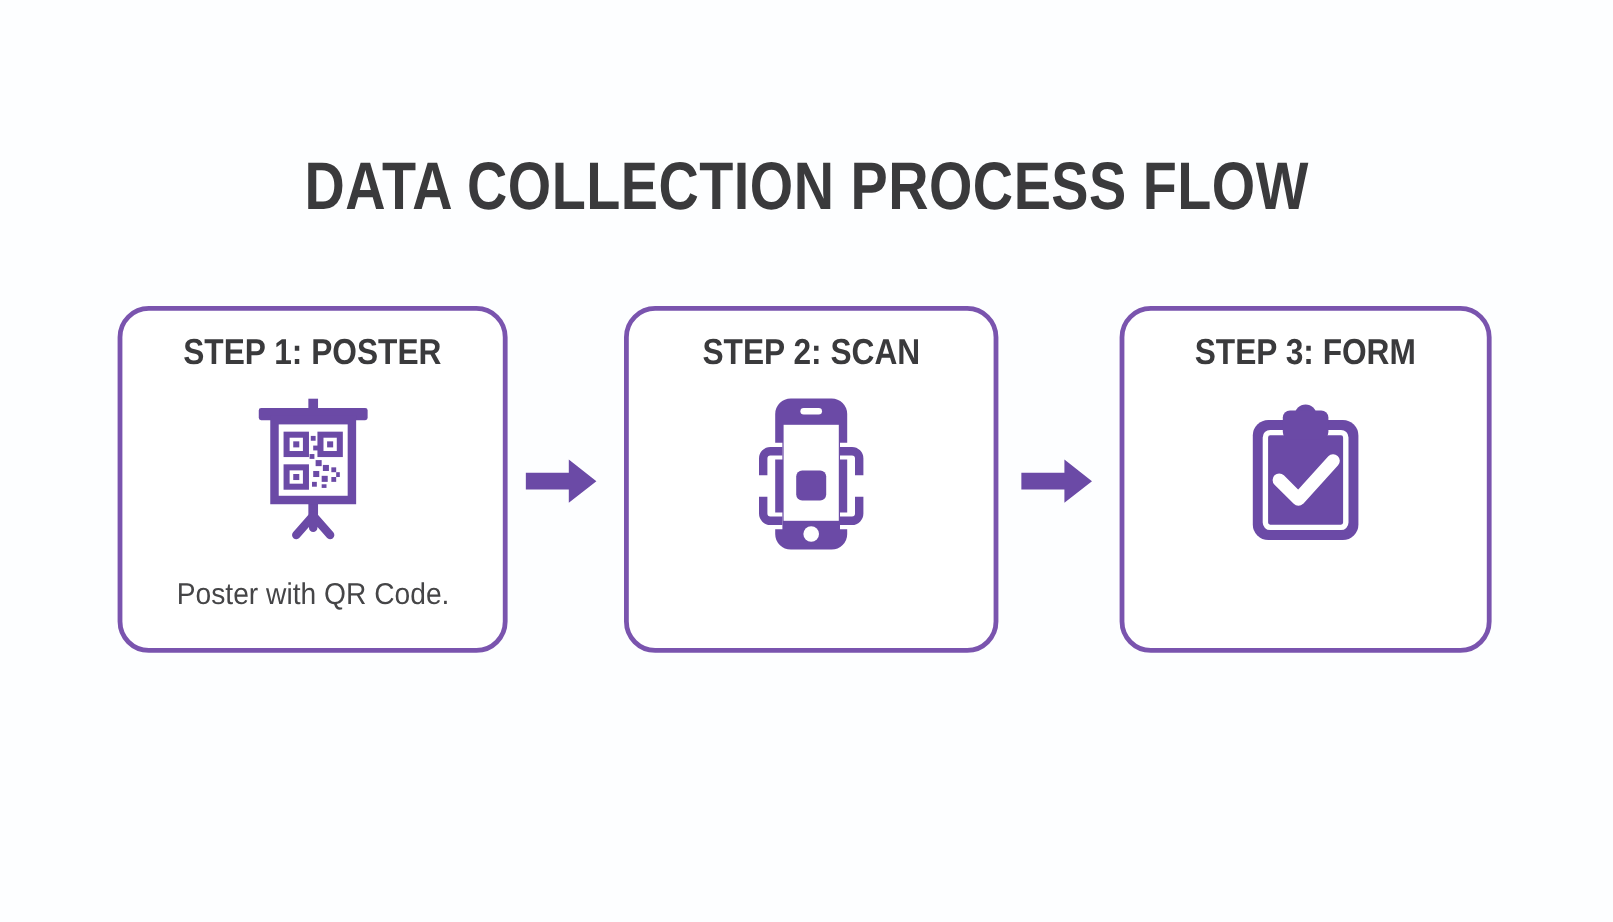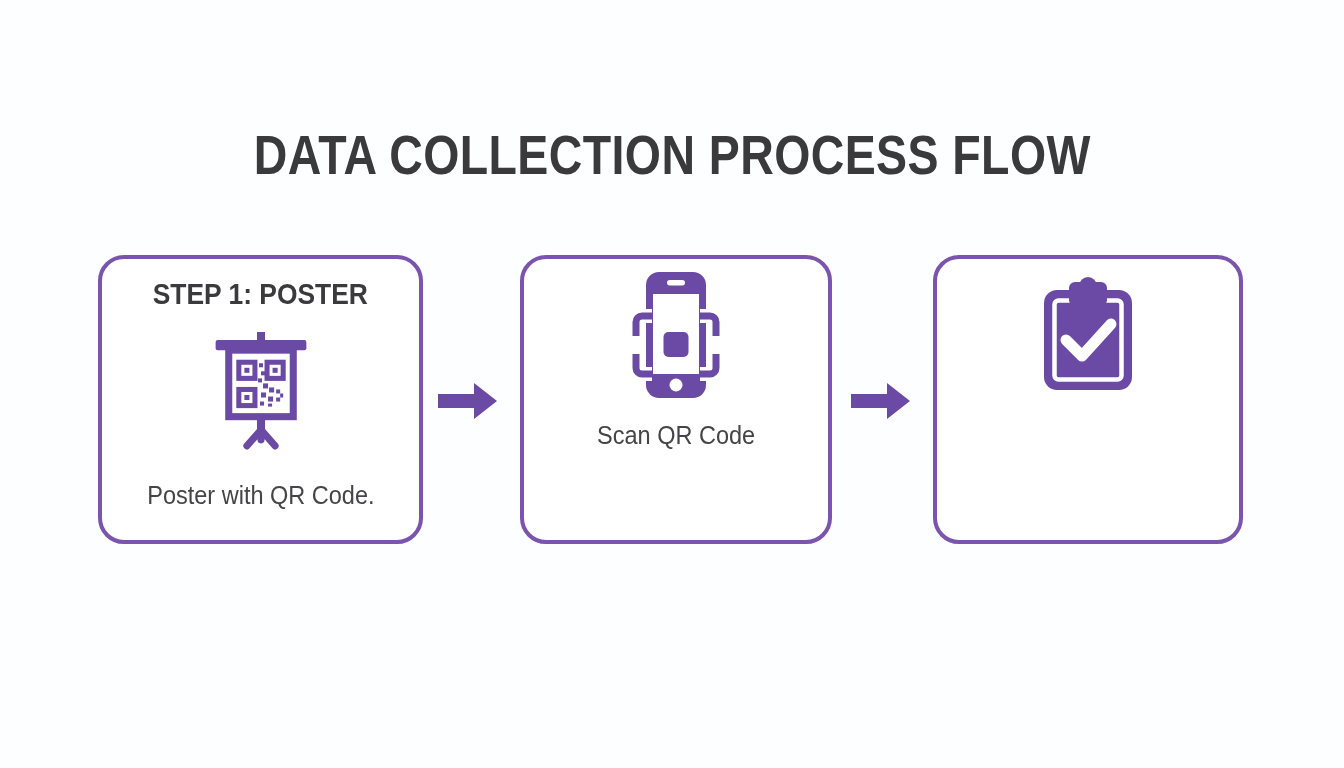--- a/index.html
+++ b/index.html
@@ -137,20 +137,23 @@
     <div class="caption-wrap">
       <span class="caption">Poster with QR Code.</span>
     </div>
   </div>
 
   <svg class="flow-arrow arrow-1" viewBox="0 0 62 42">
     <polygon points="0,14 36,14 36,3 59,21 36,39 36,28 0,28" fill="#6b4aa6"></polygon>
   </svg>
 
   <div class="step-box box-2">
+    <div class="step-heading-wrap">
+      <span class="step-heading">STEP 2: SCAN</span>
+    </div>
     <div class="icon-area">
       <svg width="100" height="130" viewBox="0 0 100 130">
         <rect x="20" y="2" width="60" height="126" rx="13" fill="#6b4aa6"></rect>
         <rect x="27" y="24" width="46" height="80" fill="#ffffff"></rect>
         <rect x="41" y="10" width="18" height="5.5" rx="2.75" fill="#ffffff"></rect>
         <circle cx="50" cy="115" r="6.5" fill="#ffffff"></circle>
         <g fill="none" stroke="#ffffff" stroke-width="14">
           <path d="M10,66 V52 a6,6 0 0 1 6,-6 H26"></path>
           <path d="M74,46 h10 a6,6 0 0 1 6,6 v14"></path>
           <path d="M90,84 v14 a6,6 0 0 1 -6,6 H74"></path>
@@ -158,30 +161,30 @@
         </g>
         <g fill="none" stroke="#6b4aa6" stroke-width="7">
           <path d="M10,66 V52 a6,6 0 0 1 6,-6 H26"></path>
           <path d="M74,46 h10 a6,6 0 0 1 6,6 v14"></path>
           <path d="M90,84 v14 a6,6 0 0 1 -6,6 H74"></path>
           <path d="M26,104 H16 a6,6 0 0 1 -6,-6 V84"></path>
         </g>
         <rect x="37.5" y="62" width="25" height="25" rx="5" fill="#6b4aa6"></rect>
       </svg>
     </div>
-    <div class="caption-wrap">
-      <span class="caption">Scan QR Code</span>
-    </div>
   </div>
 
   <svg class="flow-arrow arrow-2" viewBox="0 0 62 42">
     <polygon points="0,14 36,14 36,3 59,21 36,39 36,28 0,28" fill="#6b4aa6"></polygon>
   </svg>
 
   <div class="step-box box-3">
+    <div class="step-heading-wrap">
+      <span class="step-heading">STEP 3: FORM</span>
+    </div>
     <div class="icon-area">
       <svg width="100" height="118" viewBox="0 0 100 118">
         <rect x="6" y="14" width="88" height="100" rx="13" fill="#6b4aa6"></rect>
         <rect x="16.5" y="24.5" width="67" height="79" rx="4" fill="none" stroke="#ffffff" stroke-width="4.5"></rect>
         <circle cx="50" cy="10" r="9" fill="#6b4aa6"></circle>
         <rect x="31" y="6" width="38" height="24" rx="6" fill="#6b4aa6"></rect>
         <path d="M28,64 L44,80 L73,48" fill="none" stroke="#ffffff" stroke-width="11" stroke-linecap="round" stroke-linejoin="round"></path>
       </svg>
     </div>
   </div>

